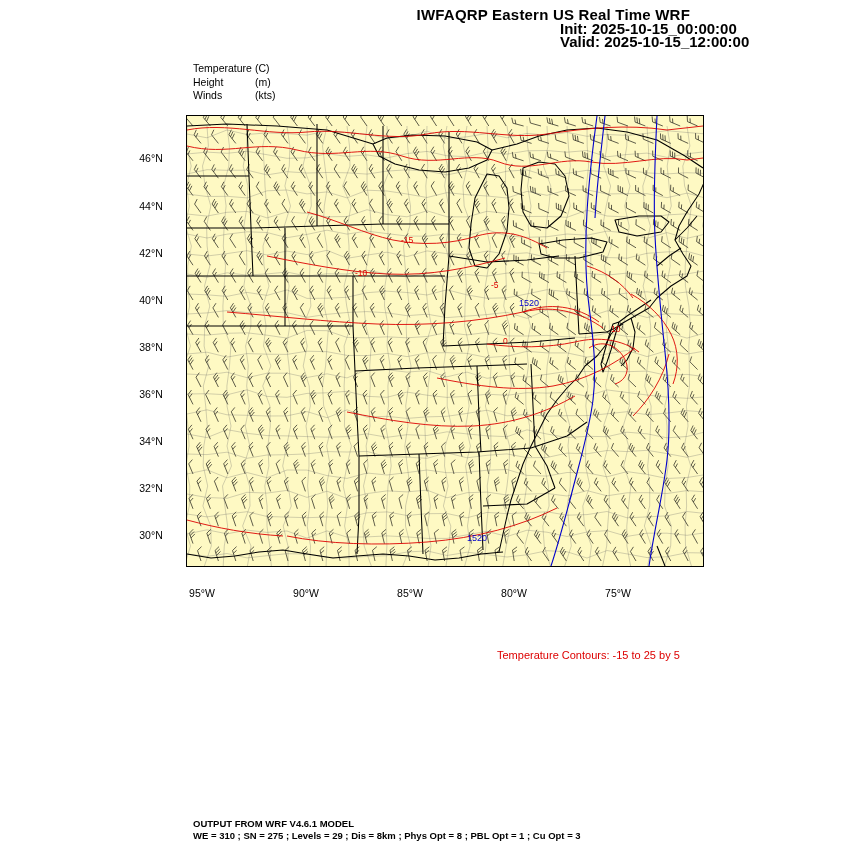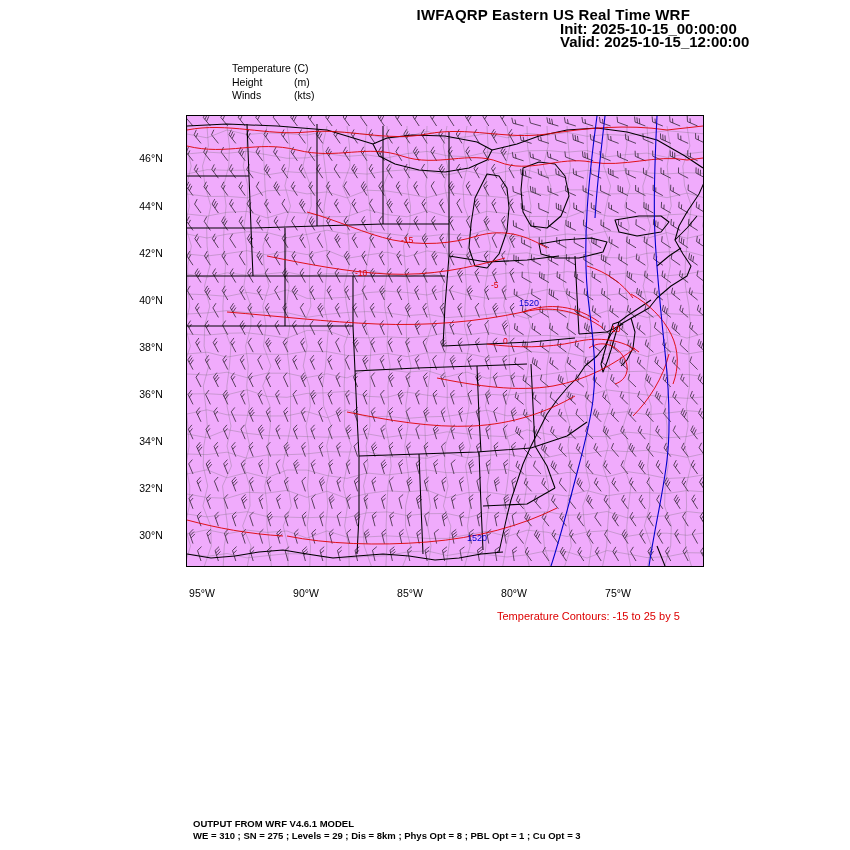--- a/index.html
+++ b/index.html
@@ -36,50 +36,50 @@
   }
   #init-block div { white-space: pre; }
 
   #legend-units {
     left: 193px;
     top: 62px;
     font-size: 10.5px;
     line-height: 13.5px;
   }
   .lu-row { display: block; white-space: pre; }
-  .lu-name { display: inline-block; width: 62px; margin-left: 39px; }
+  .lu-name { display: inline-block; width: 62px; }
 
   #map-frame {
     left: 186px;
     top: 115px;
     width: 518px;
     height: 452px;
     border: 1.3px solid #000000;
     box-sizing: border-box;
     overflow: hidden;
-    background: #f0abfc;
+    background: #fef9c3;
   }
   #map-frame svg { display: block; }
 
   .axis-label {
     position: absolute;
     font-size: 10.5px;
     white-space: nowrap;
   }
   .lat-label { text-align: center; width: 52px; }
   .lon-label { text-align: center; width: 50px; }
 
   #contour-note {
     left: 497px;
     top: 606px;
     font-size: 11px;
     line-height: 21px;
   }
   #contour-note .h { color: #0000cc; }
-  #contour-note .t { color: #dd0000; }
+  #contour-note .t { color: #dd0000; margin-top: 39px; }
 
   #footer {
     left: 193px;
     top: 818px;
     font-size: 9.5px;
     font-weight: bold;
     line-height: 12px;
   }
   #footer div { white-space: pre; }
 </style>

